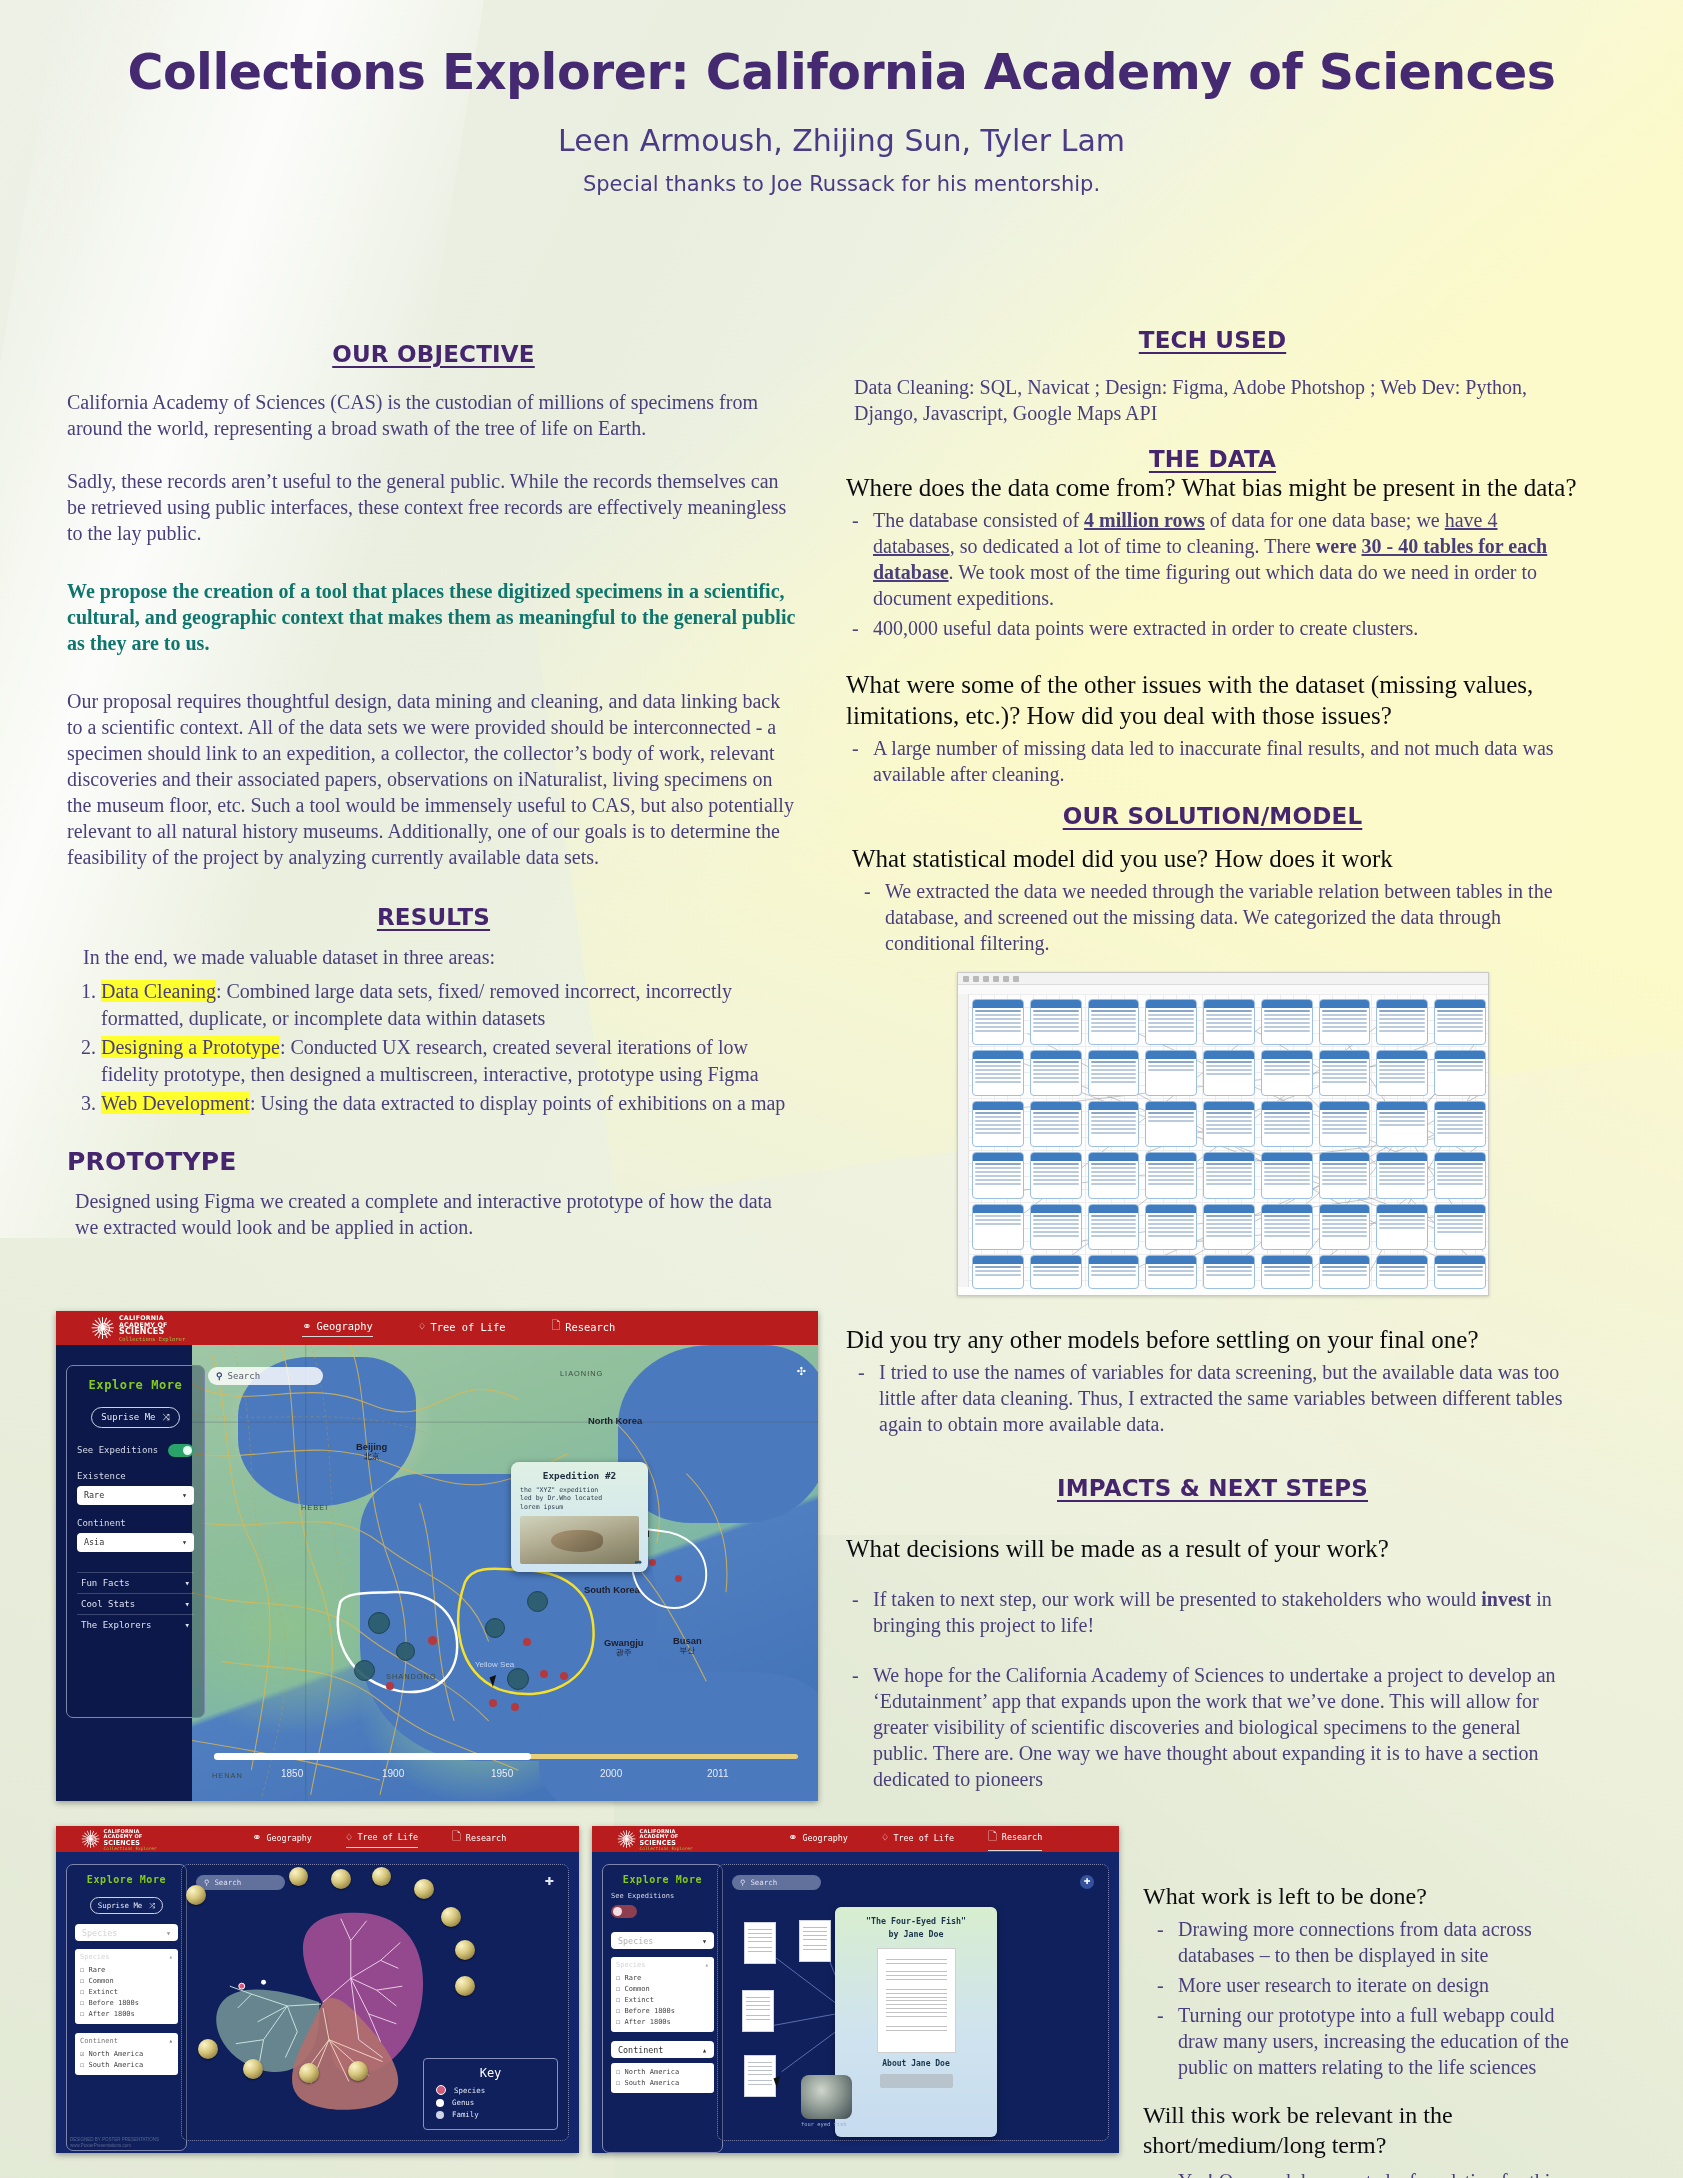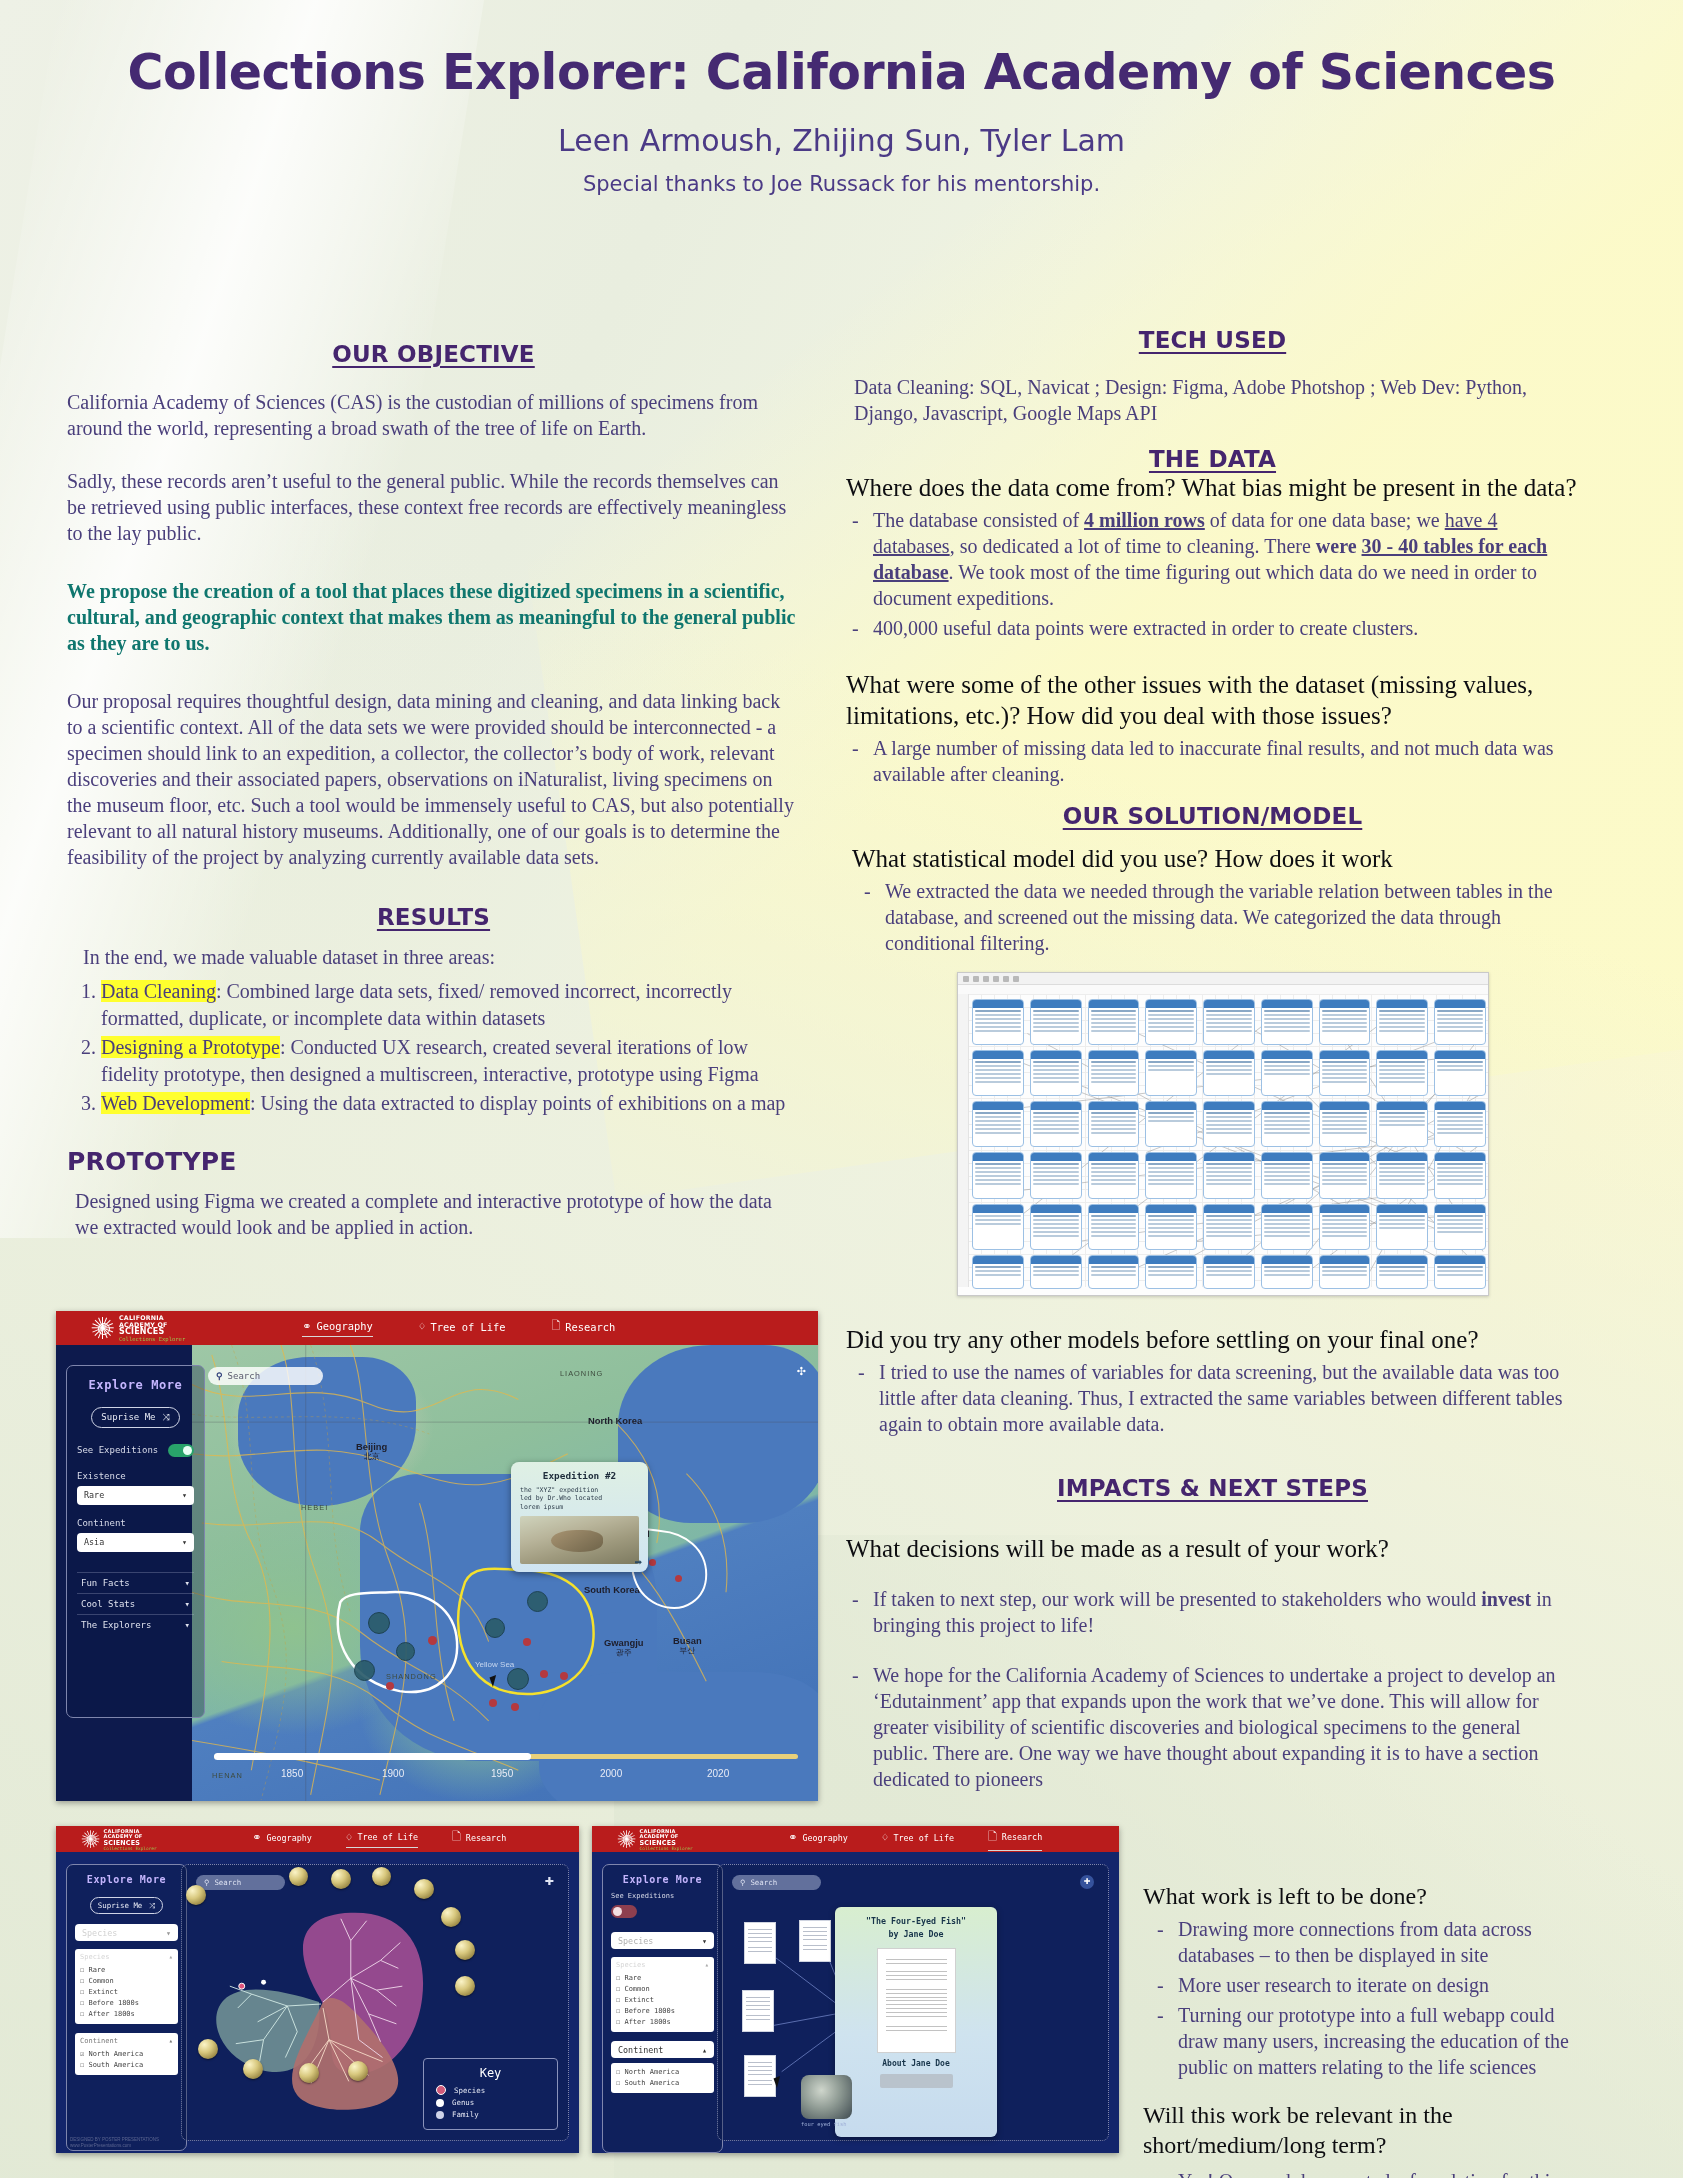--- a/index.html
+++ b/index.html
@@ -91,21 +91,21 @@
   .logo .txt{font-family:"DejaVu Sans",sans-serif;color:#fff;font-size:6.3px;font-weight:700;line-height:7.3px;letter-spacing:0.2px;}
   .logo .ce{font-family:"DejaVu Sans Mono",monospace;color:#9cc14f;font-size:5.5px;margin-top:1px;}
   .navitems{display:flex;gap:46px;margin-left:51px;align-items:center;}
   .navitem{font-family:"DejaVu Sans Mono",monospace;color:#fff;font-size:10.4px;display:flex;align-items:center;gap:5px;
     padding-bottom:3px;}
   .navitem.active{border-bottom:1px solid #d8d8d8;}
   .navicon{font-size:11px;opacity:.95;}
   .body-dark{position:absolute;left:0;right:0;top:34px;bottom:0;background:#0d1a4d;}
 
   .panel{position:absolute;border:1px solid #7f86ad;border-radius:7px;background:rgba(10,22,66,.35);}
-  .panel h4{font-family:"DejaVu Sans Mono",monospace;color:#c4b5fd;font-size:12px;margin:0;text-align:center;font-weight:700;letter-spacing:0.6px;}
+  .panel h4{font-family:"DejaVu Sans Mono",monospace;color:#84cc16;font-size:12px;margin:0;text-align:center;font-weight:700;letter-spacing:0.6px;}
   .pill{border:1px solid #cfd4e6;border-radius:13px;color:#e8ebf5;font-family:"DejaVu Sans Mono",monospace;font-size:9px;
     padding:4px 9px;display:inline-flex;gap:7px;align-items:center;}
   .lbl{font-family:"DejaVu Sans Mono",monospace;color:#d9dcea;font-size:9px;}
   .sel{background:#fff;border-radius:4px;height:19px;display:flex;align-items:center;justify-content:space-between;
     padding:0 7px;font-family:"DejaVu Sans Mono",monospace;font-size:8.4px;color:#333;}
   .toggle{width:26px;height:13px;border-radius:7px;background:#29a36a;position:relative;display:inline-block;}
   .toggle:after{content:"";position:absolute;right:2px;top:2px;width:9px;height:9px;border-radius:50%;background:#e9fff4;}
   .toggle.off{background:#8d3f4f;}
   .toggle.off:after{left:2px;right:auto;background:#f2dfe3;}
   .accrow{font-family:"DejaVu Sans Mono",monospace;color:#dfe2ee;font-size:9px;display:flex;justify-content:space-between;
@@ -971,21 +971,21 @@
 
         <div class="cursor" style="left:299px;top:331px;"></div>
 
         <div class="timeline" style="left:22px;bottom:42px;right:20px;">
           <div class="fill" style="width:317px;"></div>
         </div>
         <div class="tick" style="left:89px;bottom:22px;">1850</div>
         <div class="tick" style="left:190px;bottom:22px;">1900</div>
         <div class="tick" style="left:299px;bottom:22px;">1950</div>
         <div class="tick" style="left:408px;bottom:22px;">2000</div>
-        <div class="tick" style="left:515px;bottom:22px;">2020</div>
+        <div class="tick" style="left:515px;bottom:22px;">2011</div>
       </div>
 
       <div class="panel" style="left:10px;top:20px;width:117px;height:327px;padding:12px 10px;">
         <h4>Explore More</h4>
         <div style="margin-top:14px;text-align:center;">
           <span class="pill">
             <span>Suprise Me</span>
             <span>⤨</span>
           </span>
         </div>

